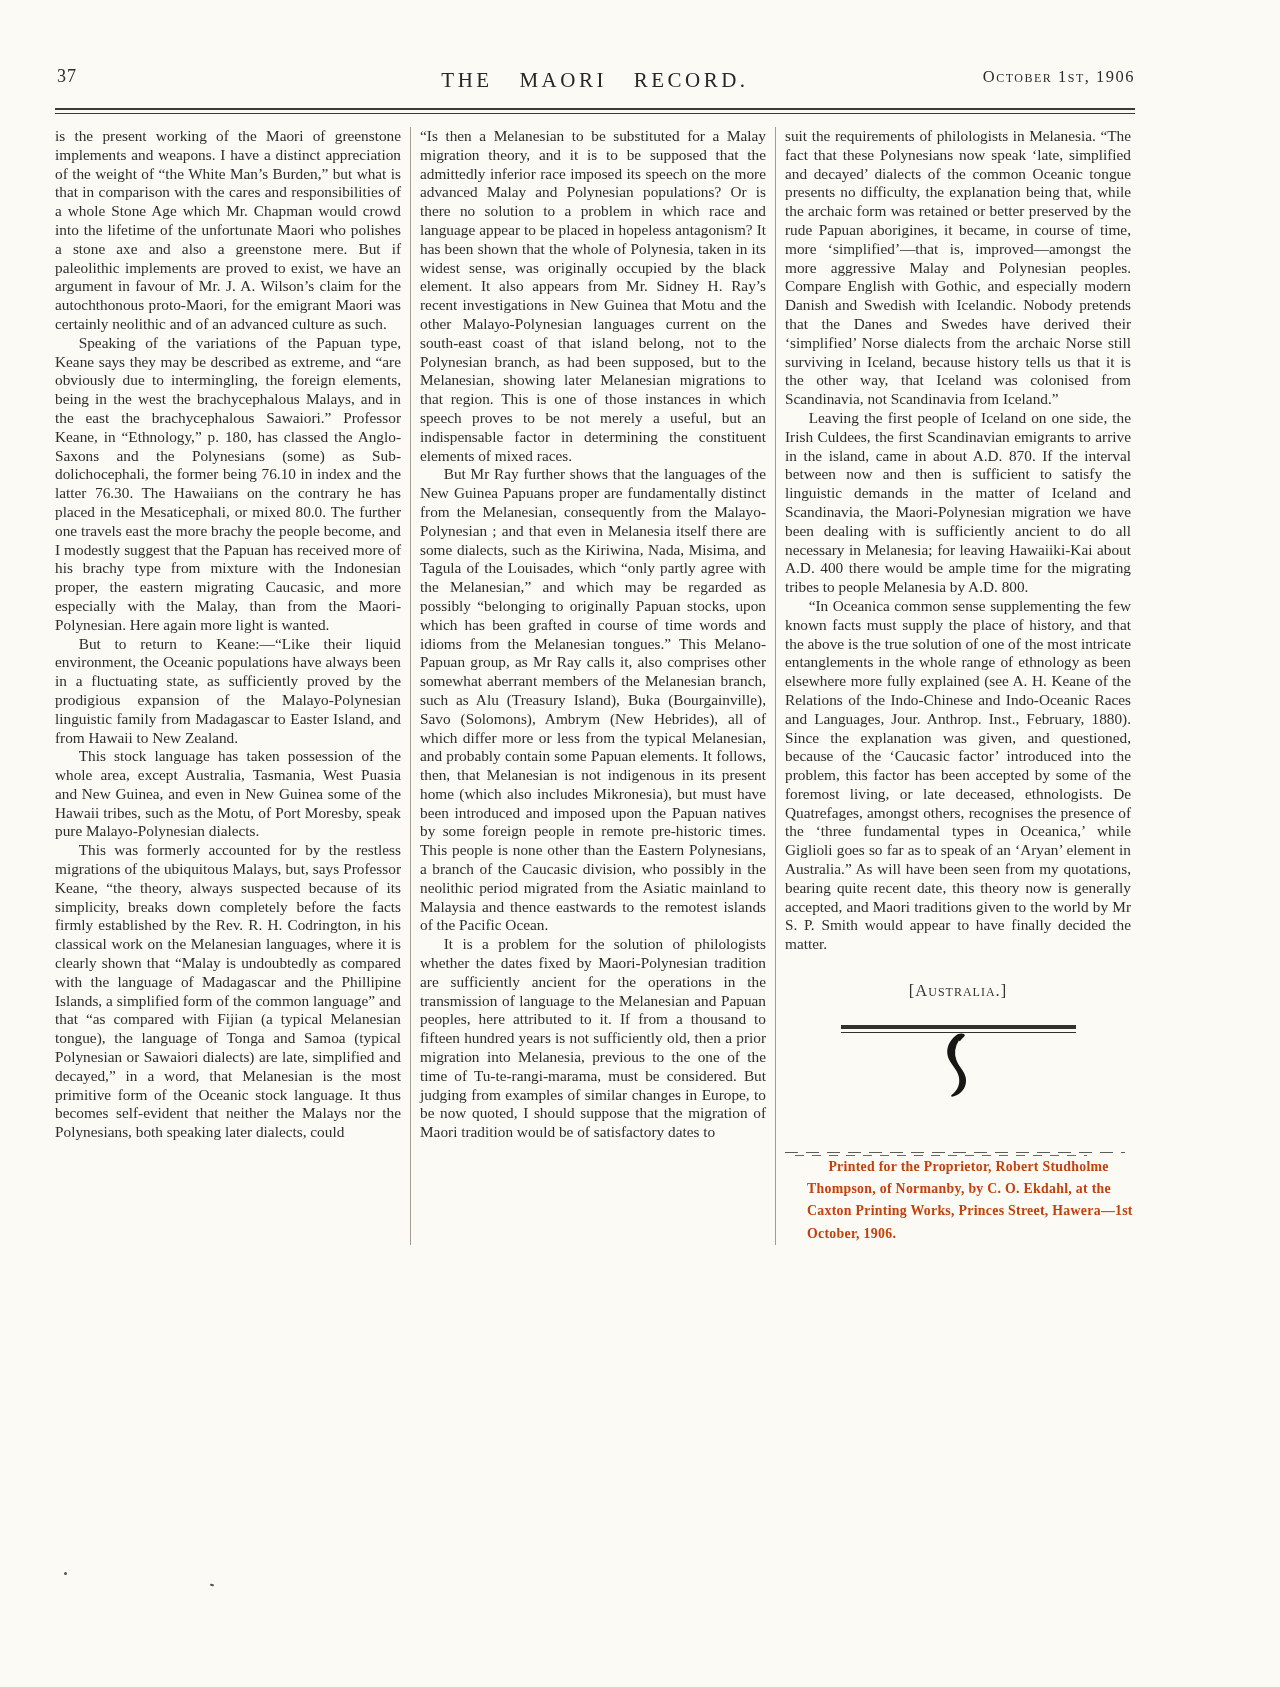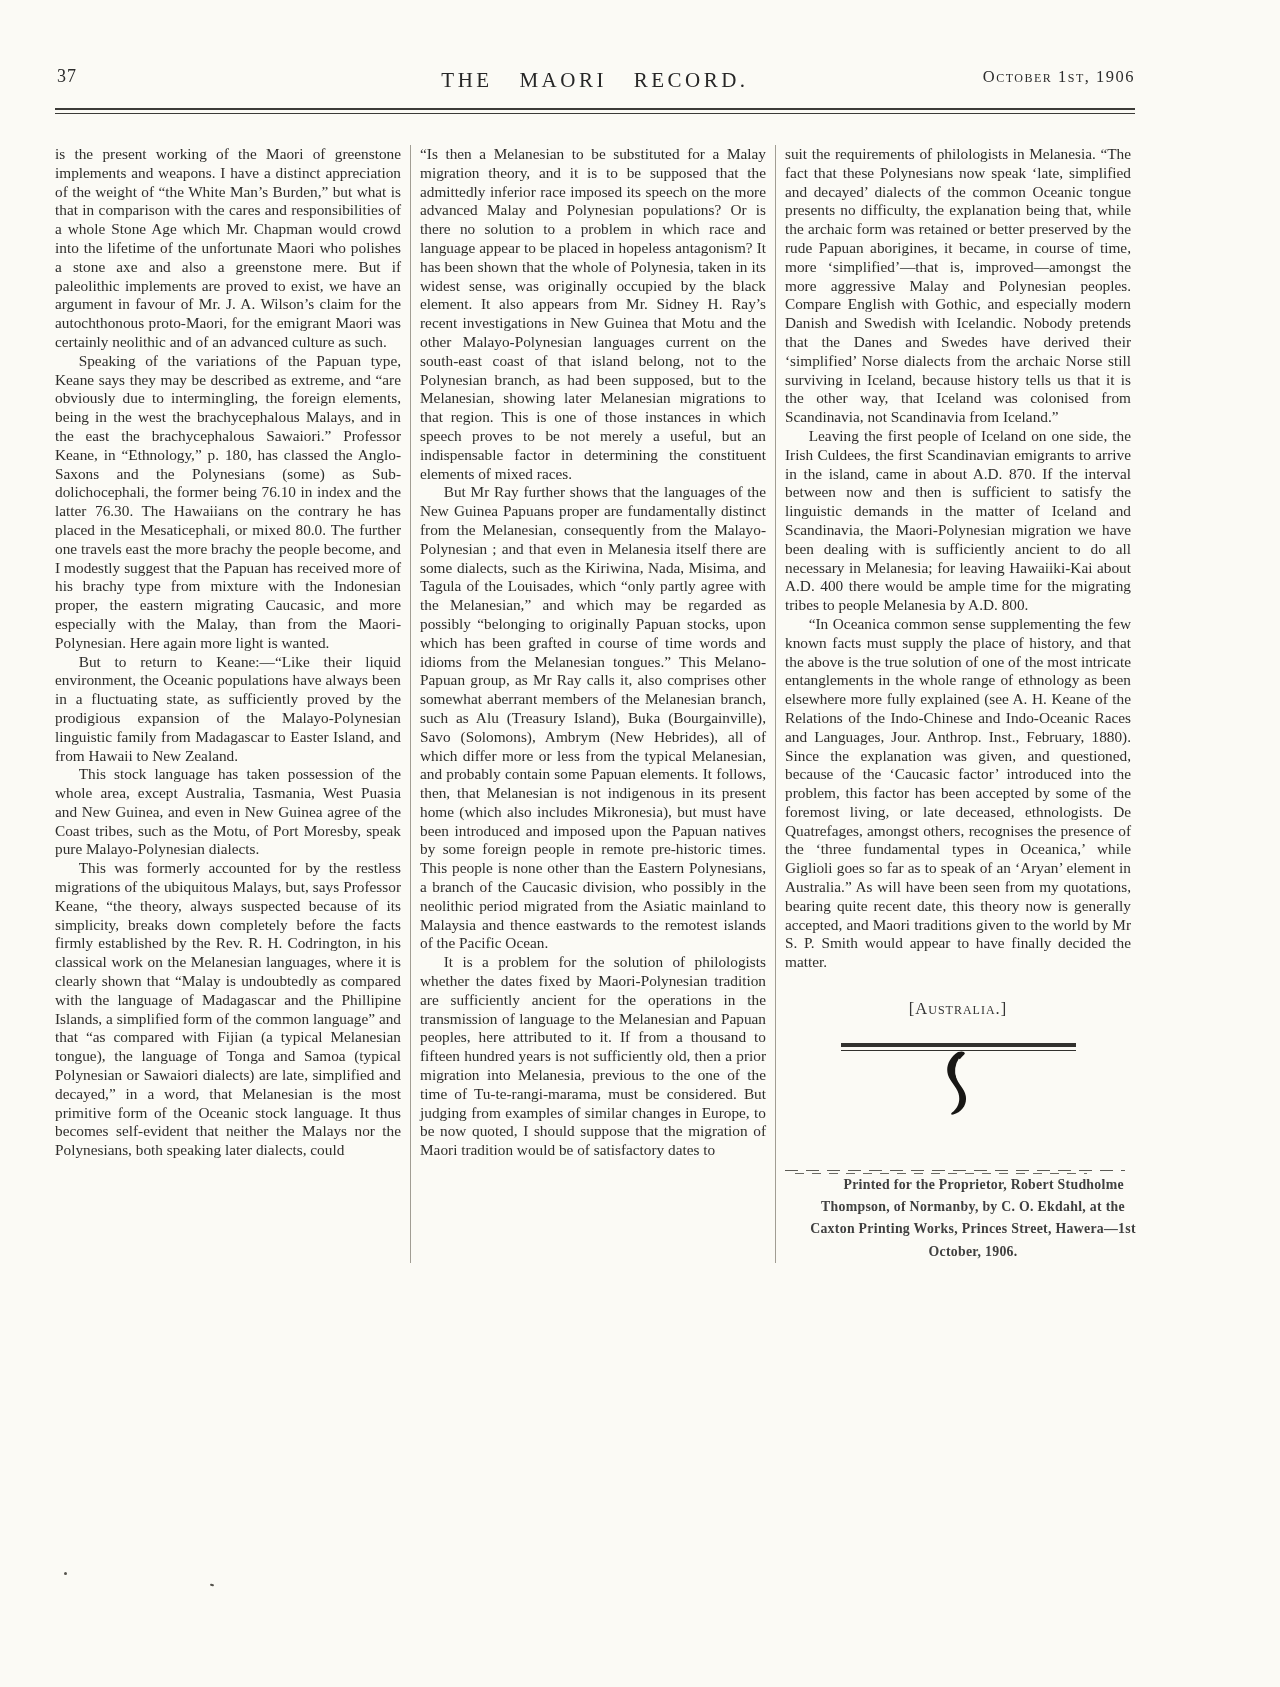--- a/index.html
+++ b/index.html
@@ -28,21 +28,21 @@
   .date{
     position:absolute;right:0;top:9px;font-size:16.5px;
     font-variant:small-caps;letter-spacing:1.5px;
   }
   .double-rule{
     margin-top:8px;height:3px;
     border-top:2px solid #3c3b38;
     border-bottom:1px solid #3c3b38;
   }
   
-  .columns{display:flex;margin-top:31px;align-items:stretch;}
+  .columns{display:flex;margin-top:13px;align-items:stretch;}
   .col{width:346px;font-size:15.3px;line-height:18.8px;text-align:justify;color:#2e2d2b;}
   .vrule{width:1px;background:#a19d93;margin:0 9px;}
   .col p{margin:0;text-indent:1.55em;}
   .col p:first-child{text-indent:0;}
   .col .textblock p:first-child{text-indent:0;}
   
   .conclusion{
     text-align:center;margin-top:28px;
     font-variant:small-caps;font-size:16.5px;letter-spacing:1px;color:#333;
   }
@@ -56,23 +56,23 @@
     background-image:
       repeating-linear-gradient(90deg,#5b5a54 0 13px,transparent 13px 21px),
       repeating-linear-gradient(90deg,#6a6962 0 9px,transparent 9px 17px);
     background-size:100% 1px,86% 1px;
     background-position:0 0,10px 3px;
     background-repeat:no-repeat;
   }
   .imprint{
     margin:9px 0 0 6px;width:332px;
     font-size:13.8px;line-height:1.62;
-    font-weight:bold;letter-spacing:.3px;color:#404040;
+    font-weight:bold;letter-spacing:.3px;color:#c2410c;
     padding-left:22px;text-indent:-22px;
-    text-align:center;
+    text-align:left;
   }
   
   .speck{position:absolute;background:#55534d;border-radius:50%;}
 </style>
 </head>
 <body>
 
 <div class="sheet">
 
   <header class="masthead">
@@ -82,21 +82,21 @@
   </header>
 
   <div class="double-rule"></div>
 
   <main class="columns">
 
     <section class="col">
         <p>is the present working of the Maori of greenstone implements and weapons. I have a distinct appreciation of the weight of “the White Man’s Burden,” but what is that in comparison with the cares and responsibilities of a whole Stone Age which Mr. Chapman would crowd into the lifetime of the unfortunate Maori who polishes a stone axe and also a greenstone mere. But if paleolithic implements are proved to exist, we have an argument in favour of Mr. J. A. Wilson’s claim for the autochthonous proto-Maori, for the emigrant Maori was certainly neolithic and of an advanced culture as such.</p>
         <p>Speaking of the variations of the Papuan type, Keane says they may be described as extreme, and “are obviously due to intermingling, the foreign elements, being in the west the brachycephalous Malays, and in the east the brachycephalous Sawaiori.” Professor Keane, in “Ethnology,” p. 180, has classed the Anglo-Saxons and the Polynesians (some) as Sub-dolichocephali, the former being 76.10 in index and the latter 76.30. The Hawaiians on the contrary he has placed in the Mesaticephali, or mixed 80.0. The further one travels east the more brachy the people become, and I modestly suggest that the Papuan has received more of his brachy type from mixture with the Indonesian proper, the eastern migrating Caucasic, and more especially with the Malay, than from the Maori-Polynesian. Here again more light is wanted.</p>
         <p>But to return to Keane:—“Like their liquid environment, the Oceanic populations have always been in a fluctuating state, as sufficiently proved by the prodigious expansion of the Malayo-Polynesian linguistic family from Madagascar to Easter Island, and from Hawaii to New Zealand.</p>
-        <p>This stock language has taken possession of the whole area, except Australia, Tasmania, West Puasia and New Guinea, and even in New Guinea agree of the Coast tribes, such as the Motu, of Port Moresby, speak pure Malayo-Polynesian dialects.</p>
+        <p>This stock language has taken possession of the whole area, except Australia, Tasmania, West Puasia and New Guinea, and even in New Guinea some of the Hawaii tribes, such as the Motu, of Port Moresby, speak pure Malayo-Polynesian dialects.</p>
         <p>This was formerly accounted for by the restless migrations of the ubiquitous Malays, but, says Professor Keane, “the theory, always suspected because of its simplicity, breaks down completely before the facts firmly established by the Rev. R. H. Codrington, in his classical work on the Melanesian languages, where it is clearly shown that “Malay is undoubtedly as compared with the language of Madagascar and the Phillipine Islands, a simplified form of the common language” and that “as compared with Fijian (a typical Melanesian tongue), the language of Tonga and Samoa (typical Polynesian or Sawaiori dialects) are late, simplified and decayed,” in a word, that Melanesian is the most primitive form of the Oceanic stock language. It thus becomes self-evident that neither the Malays nor the Polynesians, both speaking later dialects, could</p>
       </section>
 
     <div class="vrule"></div>
 
     <section class="col">
         <p>“Is then a Melanesian to be substituted for a Malay migration theory, and it is to be supposed that the admittedly inferior race imposed its speech on the more advanced Malay and Polynesian populations? Or is there no solution to a problem in which race and language appear to be placed in hopeless antagonism? It has been shown that the whole of Polynesia, taken in its widest sense, was originally occupied by the black element. It also appears from Mr. Sidney H. Ray’s recent investigations in New Guinea that Motu and the other Malayo-Polynesian languages current on the south-east coast of that island belong, not to the Polynesian branch, as had been supposed, but to the Melanesian, showing later Melanesian migrations to that region. This is one of those instances in which speech proves to be not merely a useful, but an indispensable factor in determining the constituent elements of mixed races.</p>
         <p>But Mr Ray further shows that the languages of the New Guinea Papuans proper are fundamentally distinct from the Melanesian, consequently from the Malayo-Polynesian ; and that even in Melanesia itself there are some dialects, such as the Kiriwina, Nada, Misima, and Tagula of the Louisades, which “only partly agree with the Melanesian,” and which may be regarded as possibly “belonging to originally Papuan stocks, upon which has been grafted in course of time words and idioms from the Melanesian tongues.” This Melano-Papuan group, as Mr Ray calls it, also comprises other somewhat aberrant members of the Melanesian branch, such as Alu (Treasury Island), Buka (Bourgainville), Savo (Solomons), Ambrym (New Hebrides), all of which differ more or less from the typical Melanesian, and probably contain some Papuan elements. It follows, then, that Melanesian is not indigenous in its present home (which also includes Mikronesia), but must have been introduced and imposed upon the Papuan natives by some foreign people in remote pre-historic times. This people is none other than the Eastern Polynesians, a branch of the Caucasic division, who possibly in the neolithic period migrated from the Asiatic mainland to Malaysia and thence eastwards to the remotest islands of the Pacific Ocean.</p>
         <p>It is a problem for the solution of philologists whether the dates fixed by Maori-Polynesian tradition are sufficiently ancient for the operations in the transmission of language to the Melanesian and Papuan peoples, here attributed to it. If from a thousand to fifteen hundred years is not sufficiently old, then a prior migration into Melanesia, previous to the one of the time of Tu-te-rangi-marama, must be considered. But judging from examples of similar changes in Europe, to be now quoted, I should suppose that the migration of Maori tradition would be of satisfactory dates to</p>
       </section>

